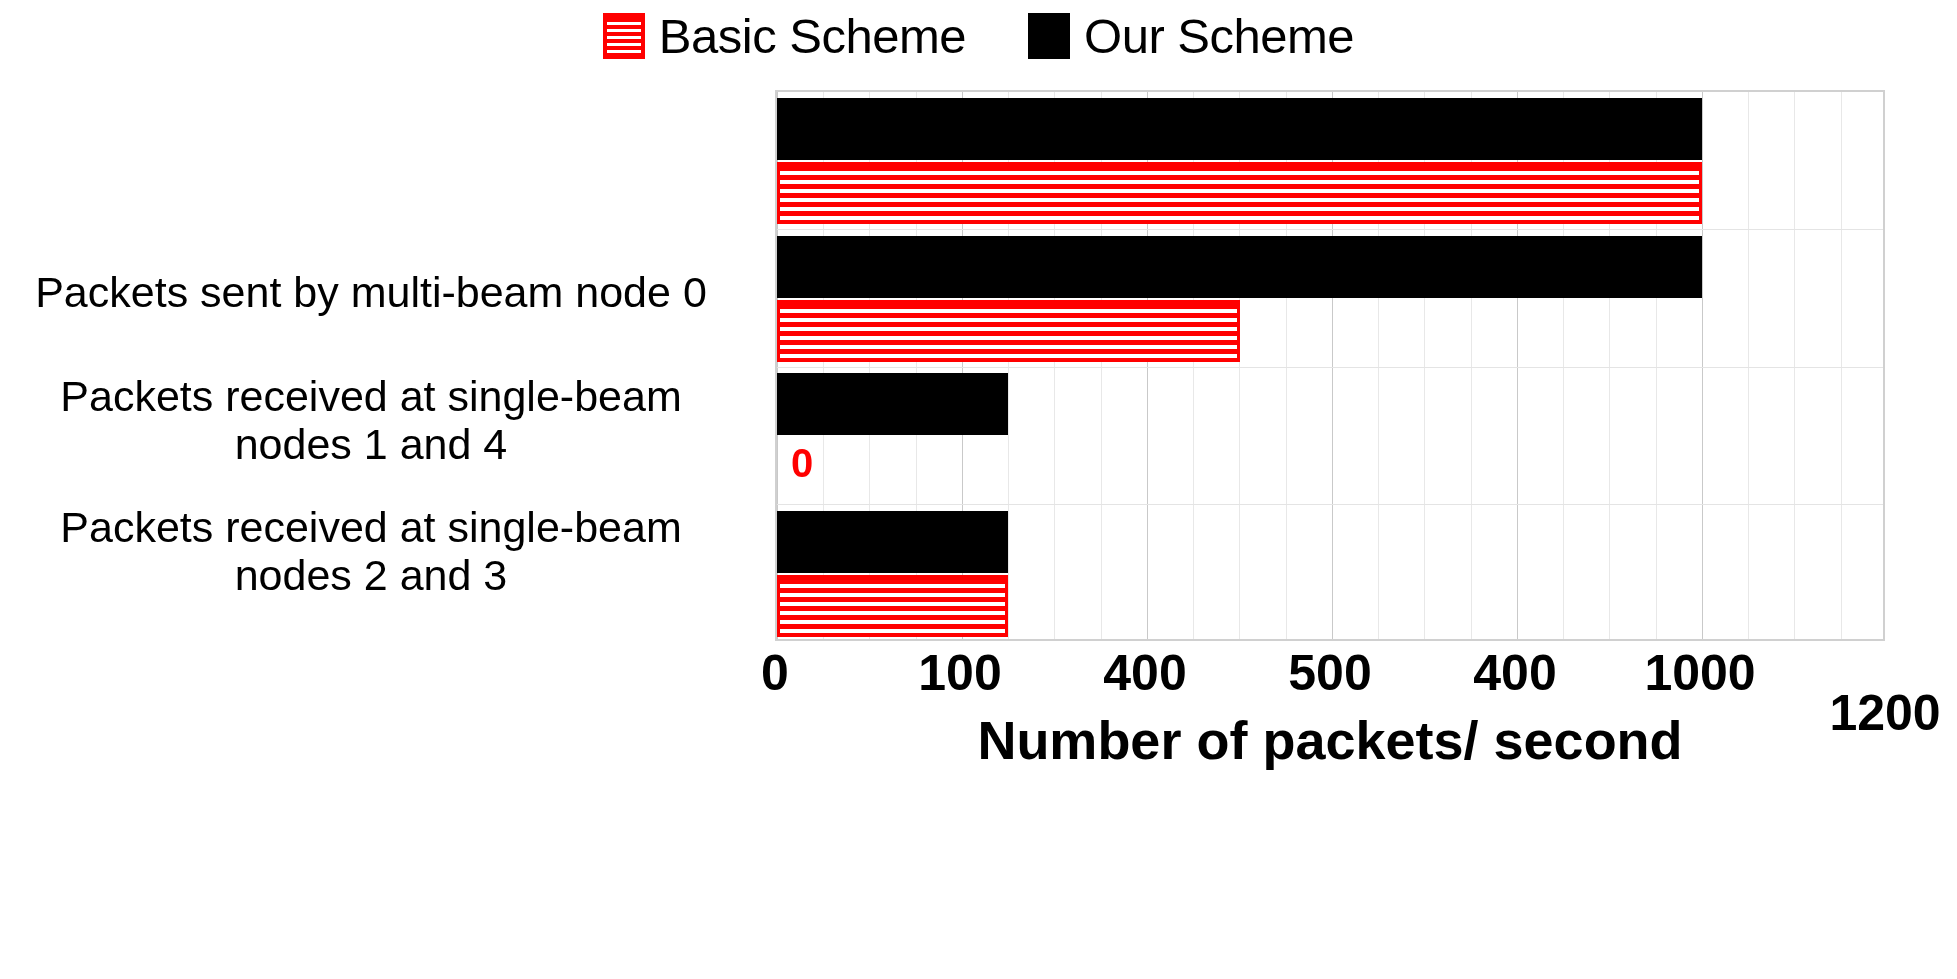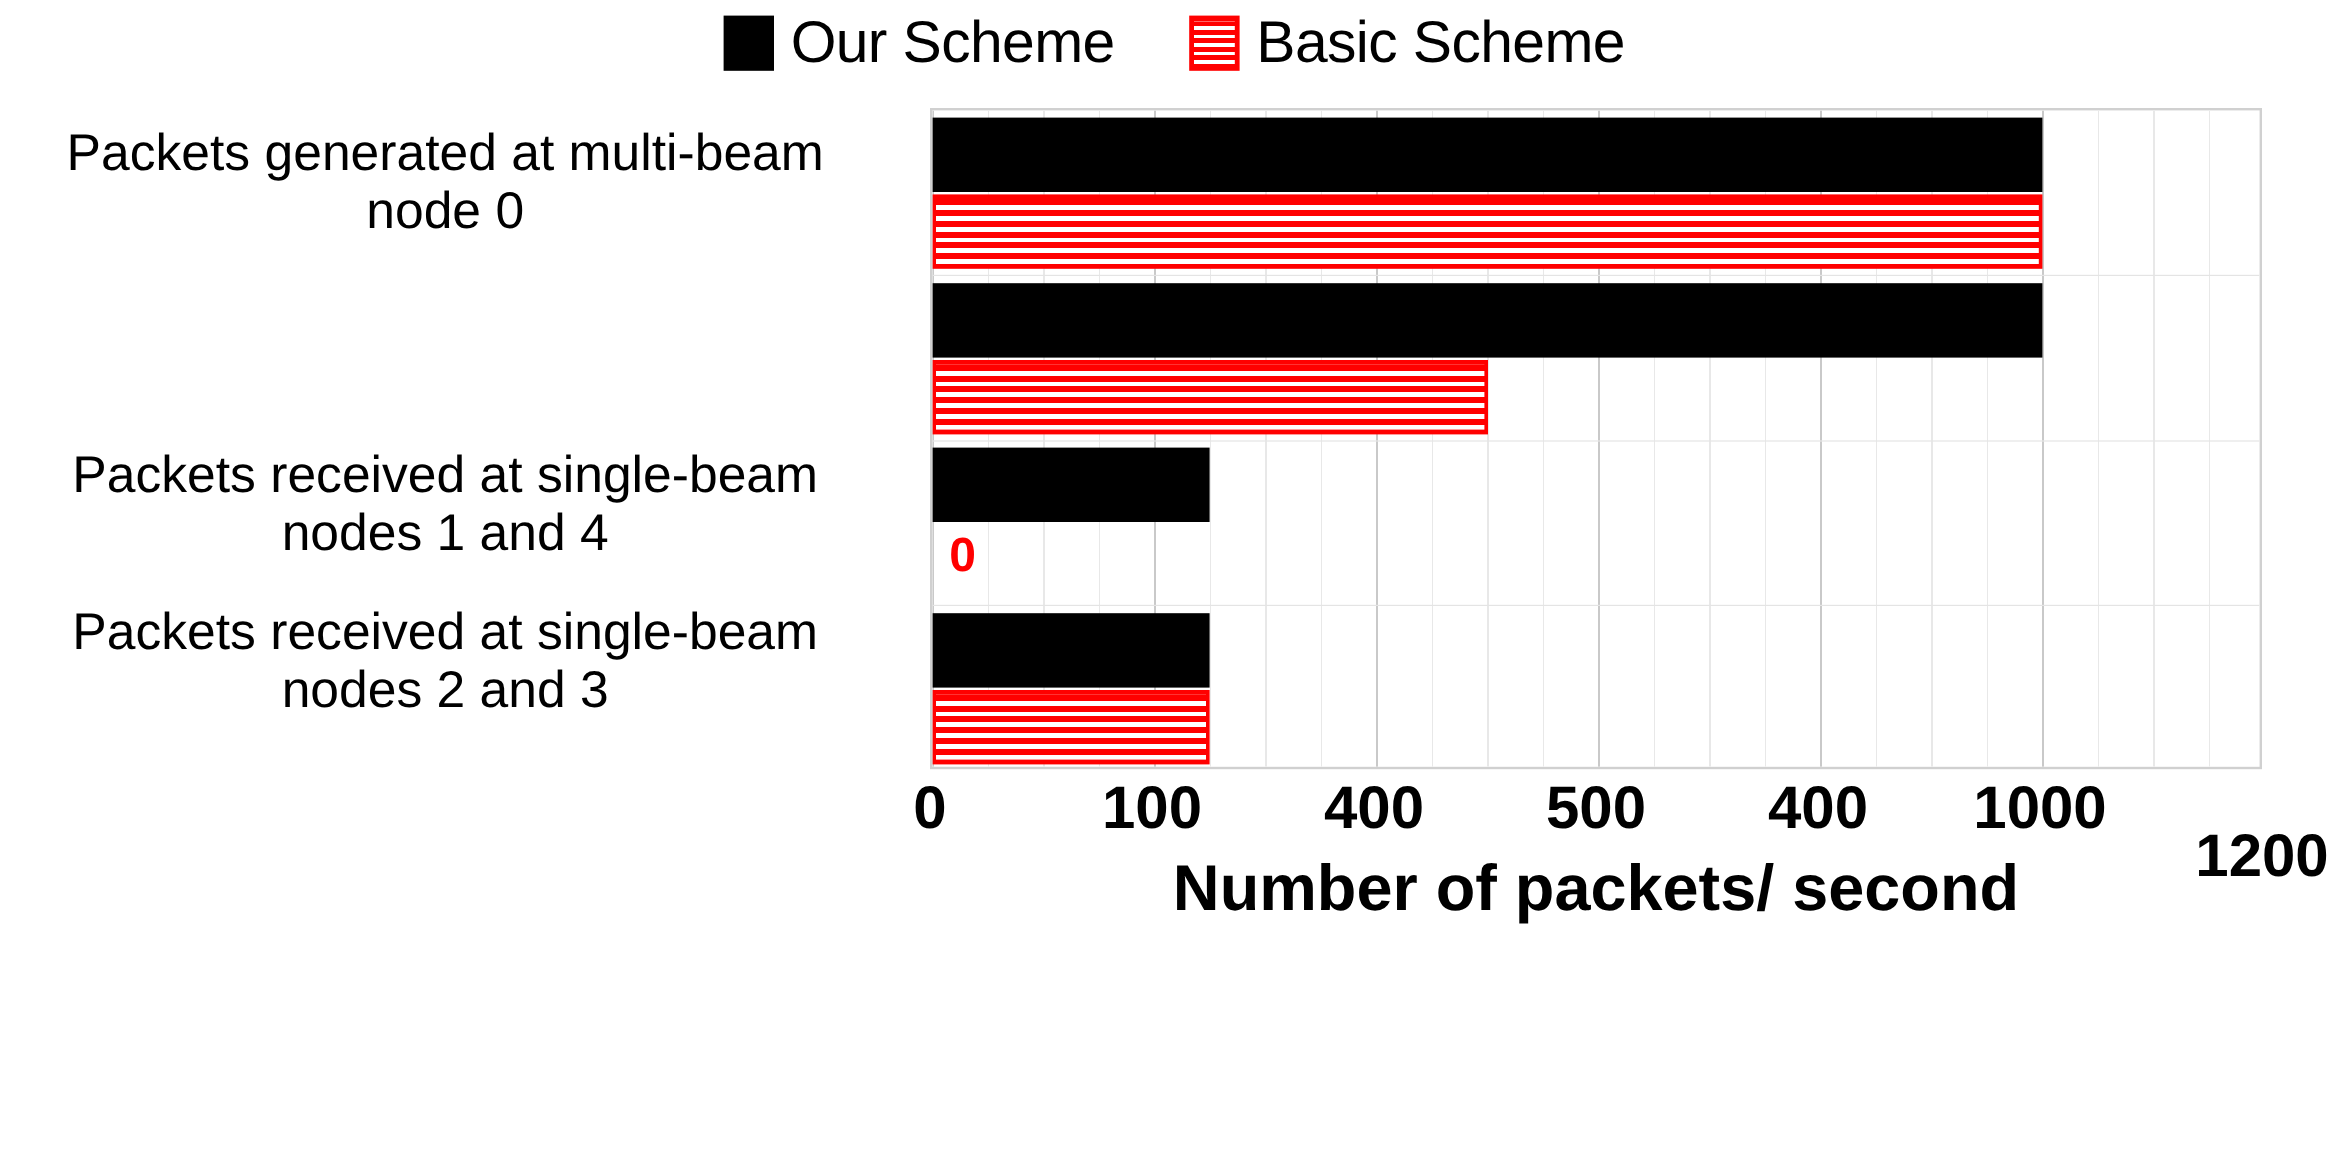--- a/index.html
+++ b/index.html
@@ -197,33 +197,32 @@
     white-space: nowrap;
   }
 </style>
 </head>
 <body>
 
 <div id="chart-root">
 
   <div class="legend">
     <div class="legend-entry">
+      <span class="legend-swatch striped-red"></span>
+      <span class="legend-label">Basic Scheme</span>
+    </div>
+    <div class="legend-entry">
       <span class="legend-swatch solid-black"></span>
       <span class="legend-label">Our Scheme</span>
     </div>
-    <div class="legend-entry">
-      <span class="legend-swatch striped-red"></span>
-      <span class="legend-label">Basic Scheme</span>
-    </div>
   </div>
 
   <div class="cat-labels">
-    <div class="cat-label" style="top: 14px;">
-      <div>Packets generated at multi-beam</div>
-      <div>node 0</div>
+    <div class="cat-label" style="top: 178px;">
+      <div>Packets sent by multi-beam node 0</div>
     </div>
     <div class="cat-label" style="top: 282px;">
       <div>Packets received at single-beam</div>
       <div>nodes 1 and 4</div>
     </div>
     <div class="cat-label" style="top: 413px;">
       <div>Packets received at single-beam</div>
       <div>nodes 2 and 3</div>
     </div>
   </div>

